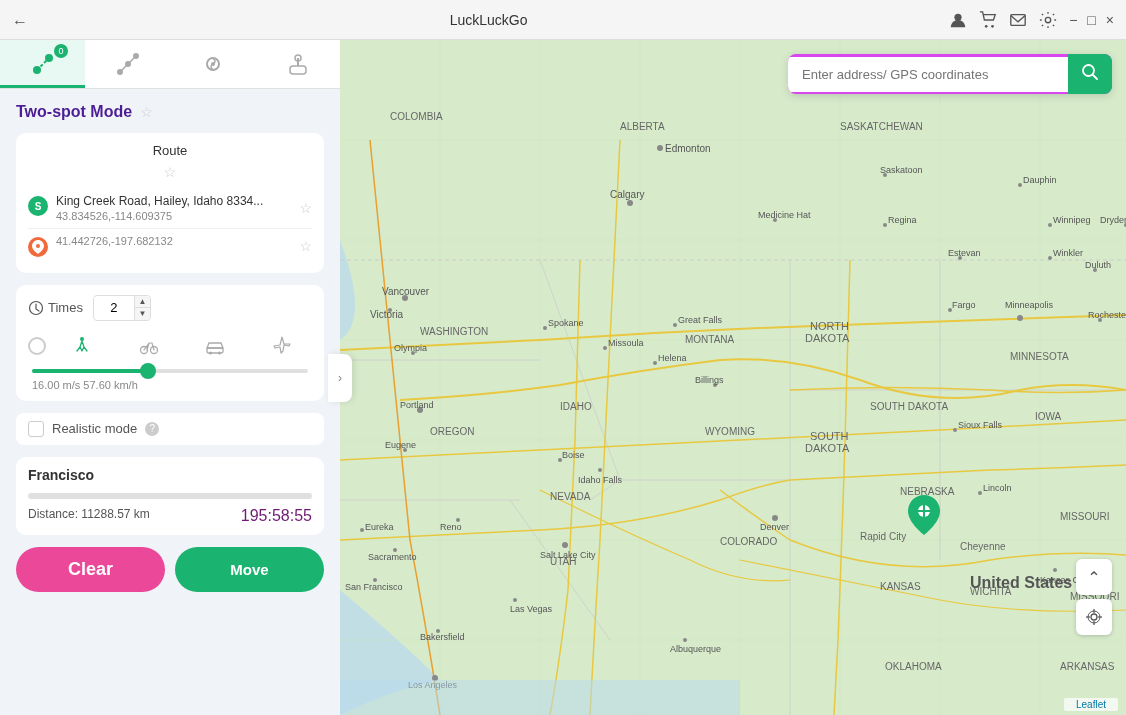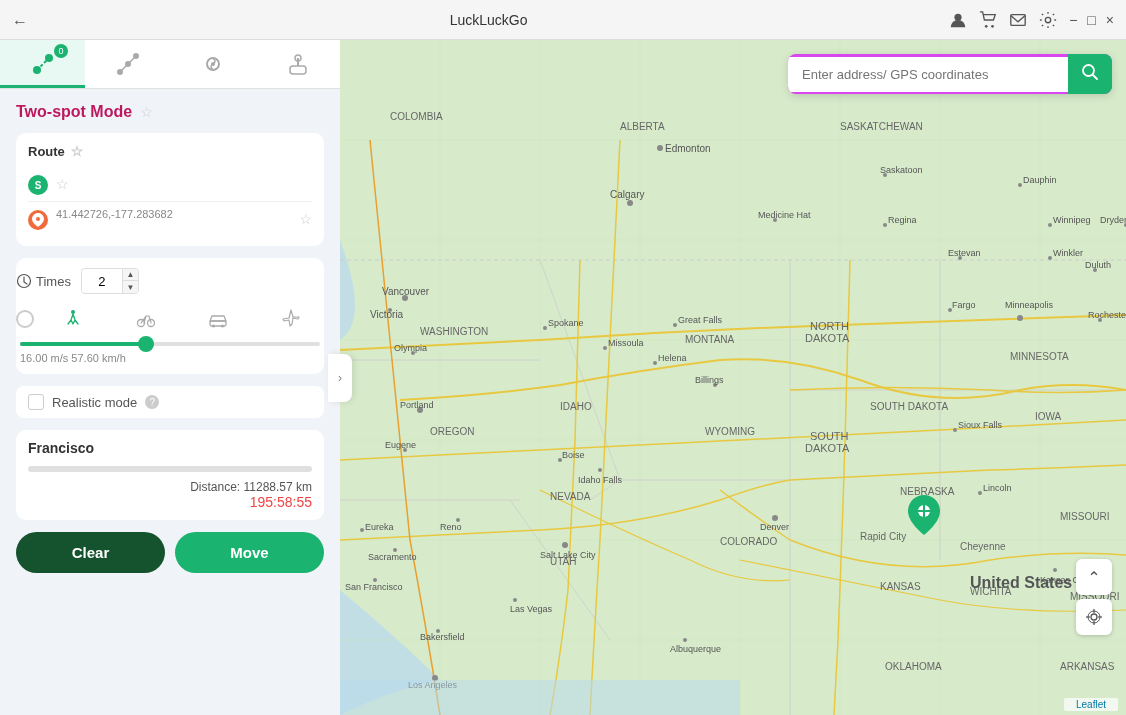--- a/index.html
+++ b/index.html
@@ -46,42 +46,42 @@
     .mode-tab.active { background: #e8f8f2; }
     .mode-tab.active::after {
       content: ''; position: absolute; bottom: 0; left: 0; right: 0; height: 3px; background: #1ab370;
     }
 
     
     .panel-content { flex: 1; padding: 14px 16px; overflow-y: auto; }
 
     
     .mode-title-row { display: flex; align-items: center; gap: 8px; margin-bottom: 12px; }
-    .mode-title { font-size: 16px; font-weight: 600; color: #be185d; }
+    .mode-title { font-size: 16px; font-weight: 600; color: #4c1d95; }
     .star-icon { color: #ccc; font-size: 14px; cursor: pointer; }
 
     
     .route-section { background: #fff; border-radius: 10px; padding: 10px 12px; margin-bottom: 12px; }
-    .route-label { font-size: 13px; font-weight: 700; color: #333; display: flex; align-items: center; gap: 6px; margin-bottom: 8px; }
+    .route-label { font-size: 13px; font-weight: 400; color: #333; display: flex; align-items: center; gap: 6px; margin-bottom: 8px; flex-direction: column; }
 
     .route-item {
       display: flex; align-items: flex-start; gap: 8px; padding: 6px 0;
       border-bottom: 1px solid #f0f0f0;
     }
     .route-item:last-child { border-bottom: none; }
     .route-dot { width: 20px; height: 20px; border-radius: 50%; display: flex; align-items: center; justify-content: center; font-size: 10px; font-weight: bold; color: #fff; flex-shrink: 0; margin-top: 2px; }
     .route-dot.start { background: #1ab370; }
     .route-dot.end { background: #f06a3c; }
     .route-info { flex: 1; }
     .route-name { font-size: 12px; font-weight: 500; color: #333; line-height: 1.3; }
     .route-coords { font-size: 11px; color: #888; }
     .route-star { color: #ccc; font-size: 14px; cursor: pointer; align-self: center; }
 
     
-    .times-section { background: #fff; border-radius: 10px; padding: 10px 0; margin-bottom: 12px; }
+    .times-section { background: #fff; border-radius: 10px; padding: 10px 12px; margin-bottom: 12px; }
     .times-row { display: flex; align-items: center; gap: 10px; margin-bottom: 10px; }
     .times-label { font-size: 13px; color: #555; display: flex; align-items: center; gap: 4px; }
     .times-input-wrap { display: flex; align-items: center; border: 1px solid #ddd; border-radius: 4px; overflow: hidden; }
     .times-input { width: 40px; text-align: center; border: none; outline: none; font-size: 13px; padding: 3px 0; }
     .times-spinners { display: flex; flex-direction: column; }
     .times-spinner { width: 16px; height: 12px; background: #f5f5f5; border-left: 1px solid #ddd; display: flex; align-items: center; justify-content: center; cursor: pointer; font-size: 8px; color: #555; }
     .times-spinner:first-child { border-bottom: 1px solid #ddd; }
     .transport-icon { flex: 1; display: flex; align-items: center; justify-content: center; cursor: pointer; padding: 4px; font-size: 18px; color: #aaa; }
     .transport-icon.active { color: #1ab370; }
 
@@ -97,29 +97,29 @@
     .realistic-row { display: flex; align-items: center; gap: 8px; padding: 8px 0; }
     .realistic-checkbox { width: 16px; height: 16px; border: 1px solid #ccc; border-radius: 3px; cursor: pointer; }
     .realistic-label { font-size: 13px; color: #555; }
     .info-icon { width: 14px; height: 14px; border-radius: 50%; background: #ccc; color: #fff; font-size: 10px; display: inline-flex; align-items: center; justify-content: center; cursor: pointer; }
 
     
     .progress-section { background: #fff; border-radius: 10px; padding: 10px 12px; margin-bottom: 12px; }
     .progress-title { font-size: 14px; font-weight: 600; color: #333; margin-bottom: 10px; }
     .progress-bar-bg { width: 100%; height: 6px; background: #e0e0e0; border-radius: 3px; margin-bottom: 8px; }
     .progress-bar-fill { height: 6px; background: #ddd; border-radius: 3px; width: 0%; }
-    .progress-info-row { display: flex; justify-content: space-between; align-items: flex-end; flex-direction: column; }
+    .progress-info-row { display: flex; justify-content: space-between; align-items: flex-start; }
     .progress-distance { font-size: 12px; color: #555; }
-    .progress-time { font-size: 14px; color: #ef4444; }
+    .progress-time { font-size: 16px; color: #701a75; }
 
     
     .action-row { display: flex; gap: 10px; padding: 0 0 4px; }
     .btn-clear {
-      flex: 1; padding: 12px; background: #14532d; color: #fff; border: none;
-      border-radius: 25px; font-size: 15px; font-weight: 600; cursor: pointer;
+      flex: 1; padding: 12px; background: #ec4899; color: #fff; border: none;
+      border-radius: 25px; font-size: 18px; font-weight: 600; cursor: pointer;
     }
     .btn-move {
       flex: 1; padding: 12px; background: #1ab370; color: #fff; border: none;
       border-radius: 25px; font-size: 15px; font-weight: 600; cursor: pointer;
     }
 
     
     .collapse-handle {
       position: absolute; right: -12px; top: 50%; transform: translateY(-50%);
       width: 24px; height: 48px; background: #fff; border-radius: 0 8px 8px 0;
@@ -284,31 +284,35 @@
         </div>
 
         <div class="route-section">
           <div class="route-label">
             <span>Route</span>
             <span class="star-icon">☆</span>
           </div>
 
           <div class="route-item">
             <div class="route-dot start">S</div>
+            <div class="route-info">
+              <div class="route-name">King Creek Road, Hailey, Idaho 8334...</div>
+              <div class="route-coords">43.834526,-114.609375</div>
+            </div>
             <span class="route-star">☆</span>
           </div>
 
           <div class="route-item">
             <div class="route-dot end">
               <svg width="12" height="14" viewBox="0 0 12 14">
                   <path d="M6 0C3 0 0 2.7 0 6c0 4 6 8 6 8s6-4 6-8c0-3.3-2.7-6-6-6zm0 8a2 2 0 110-4 2 2 0 010 4z" fill="white"></path>
                 </svg>
             </div>
             <div class="route-info">
-              <div class="route-coords">41.442726,-177.283682</div>
+              <div class="route-coords">41.442726,-197.682132</div>
             </div>
             <span class="route-star">☆</span>
           </div>
         </div>
 
         <div class="times-section">
           <div class="times-row">
             <div class="times-label">
               <svg width="16" height="16" viewBox="0 0 16 16">
                   <circle cx="8" cy="8" r="6.5" stroke="#555" stroke-width="1.2" fill="none"></circle>

